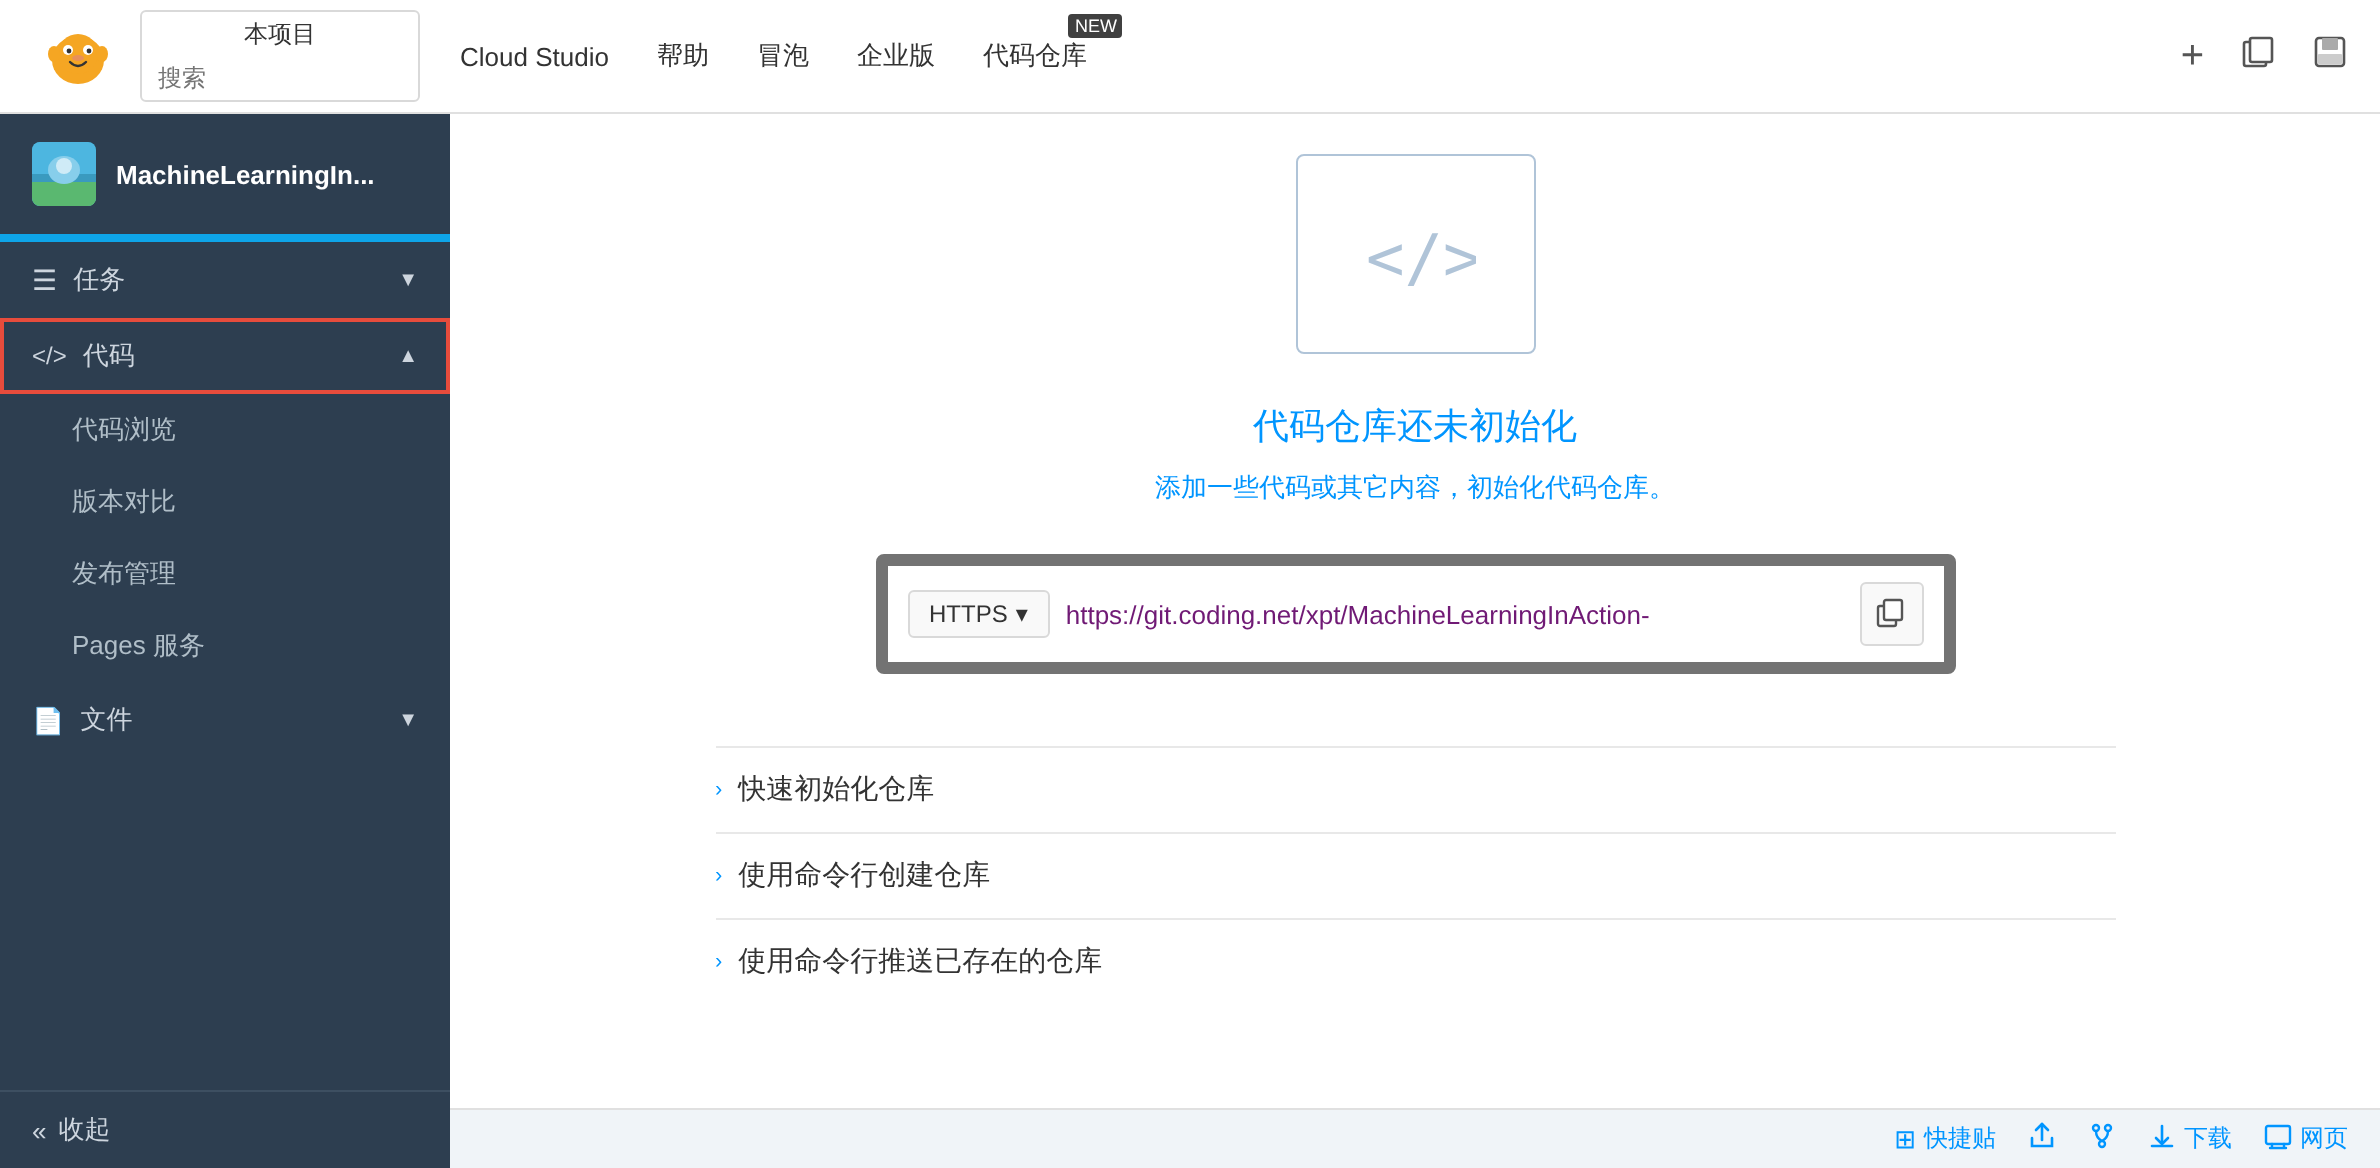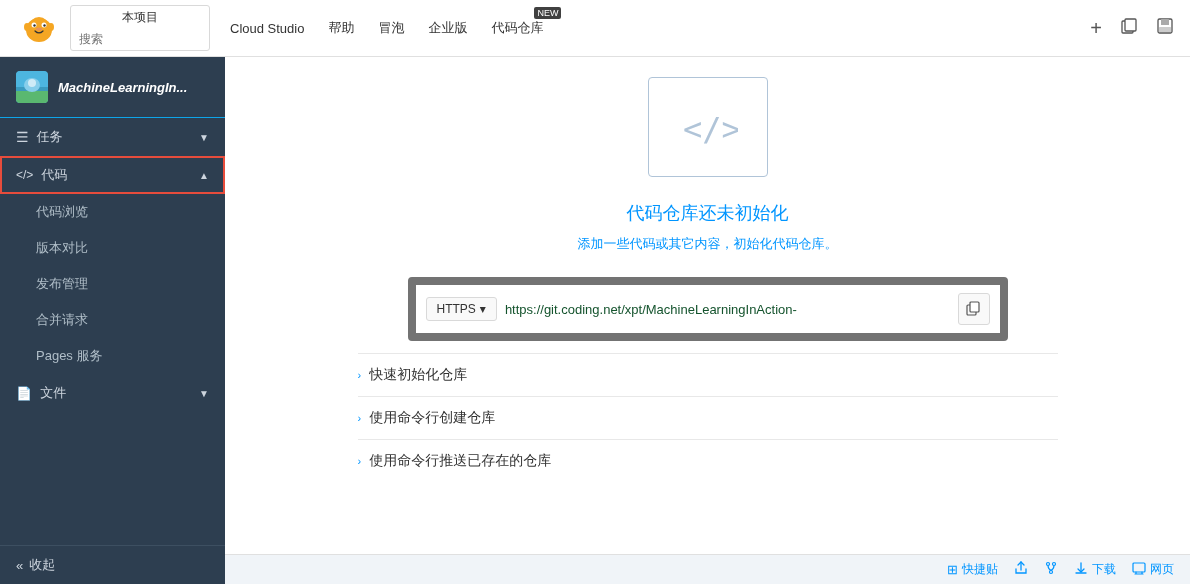--- a/index.html
+++ b/index.html
@@ -91,23 +91,22 @@
       color: #fff;
       display: flex;
       flex-direction: column;
       flex-shrink: 0;
       overflow-y: auto;
     }
     .sidebar-project {
       display: flex;
       align-items: center;
       padding: 14px 16px;
-      border-bottom: 1px solid #0ea5e9;
+      border-bottom: 4px solid #0ea5e9;
       gap: 10px;
-      font-style: italic;
     }
     .sidebar-project-avatar {
       width: 32px;
       height: 32px;
       border-radius: 4px;
       background: linear-gradient(135deg, #4db6e0 0%, #3a9abf 50%, #5ab870 100%);
       display: flex; align-items: center; justify-content: center; font-size: 10px; color: #fff; overflow: hidden;
       flex-shrink: 0;
     }
     .sidebar-project-name {
@@ -190,46 +189,46 @@
     }
     .repo-subtitle {
       font-size: 13px;
       color: #666;
       margin-bottom: 24px;
     }
     .repo-subtitle span { color: #0095ff; }
 
     
     .url-bar-wrapper {
-      border: 8px solid #737373;
+      border: 6px solid #737373;
       border-radius: 4px;
       padding: 8px 10px;
       display: flex;
       align-items: center;
       gap: 8px;
-      width: 600px;
-      margin-bottom: 12px;
+      width: 540px;
+      margin-bottom: 36px;
     }
     .url-protocol {
       border: 1px solid #d9d9d9;
       border-radius: 3px;
       padding: 4px 10px;
       font-size: 12px;
       color: #333;
       display: flex;
       align-items: center;
       gap: 4px;
       cursor: pointer;
       background: #f9f9f9;
       white-space: nowrap;
     }
     .url-text {
       flex: 1;
       font-size: 13px;
-      color: #14532d;
+      color: #701a75;
       white-space: nowrap;
       overflow: hidden;
       text-overflow: ellipsis;
     }
     .url-copy-btn {
       width: 32px;
       height: 32px;
       border: 1px solid #d9d9d9;
       border-radius: 3px;
       display: flex;
@@ -362,23 +361,20 @@
     </div>
 
     <div class="sidebar-item">
       <span>代码浏览</span>
     </div>
     <div class="sidebar-item">
       <span>版本对比</span>
     </div>
     <div class="sidebar-item">
       <span>发布管理</span>
-    </div>
-    <div class="sidebar-item">
-      <span>合并请求</span>
     </div>
 
     <div class="sidebar-item">
       <span>Pages 服务</span>
     </div>
 
     <div class="sidebar-section">
       <span style="font-size:13px;">📄</span>
       <span>文件</span>
       <span class="section-arrow">▼</span>

